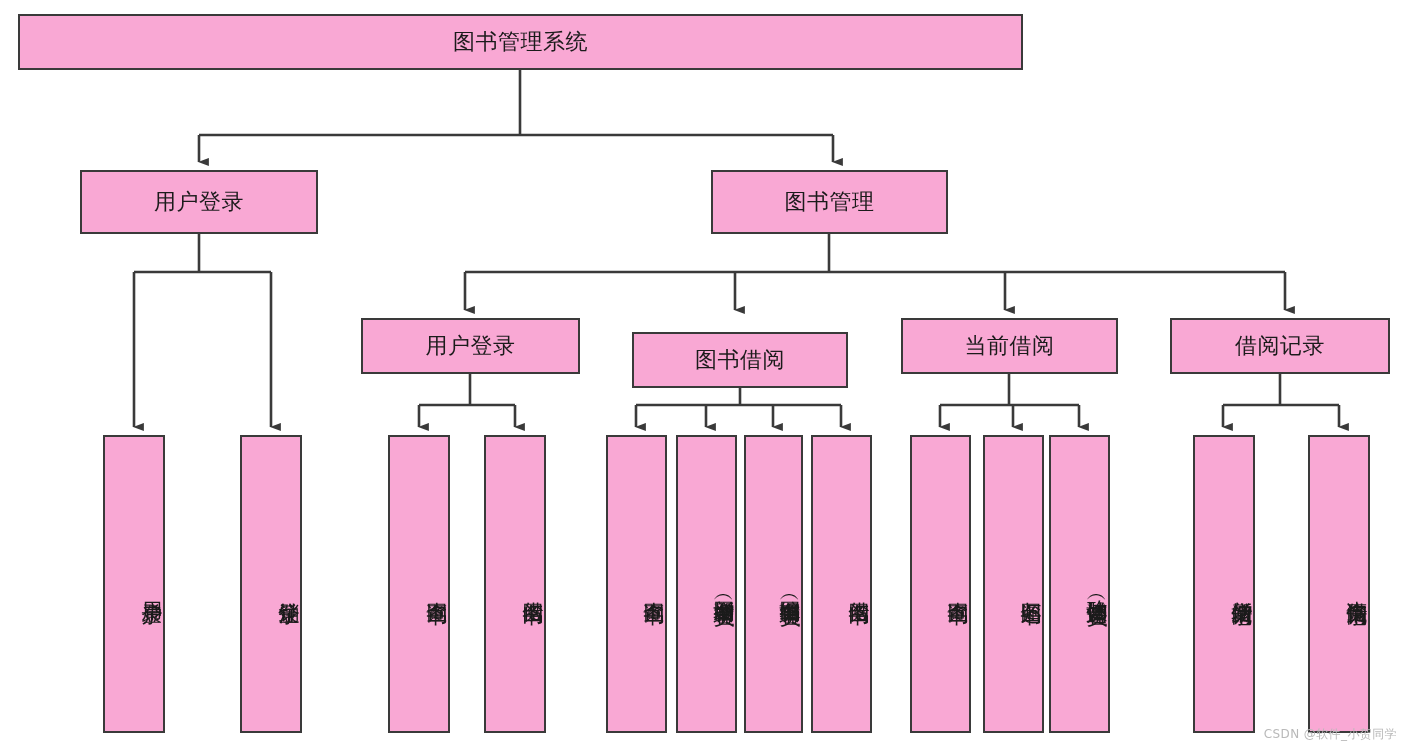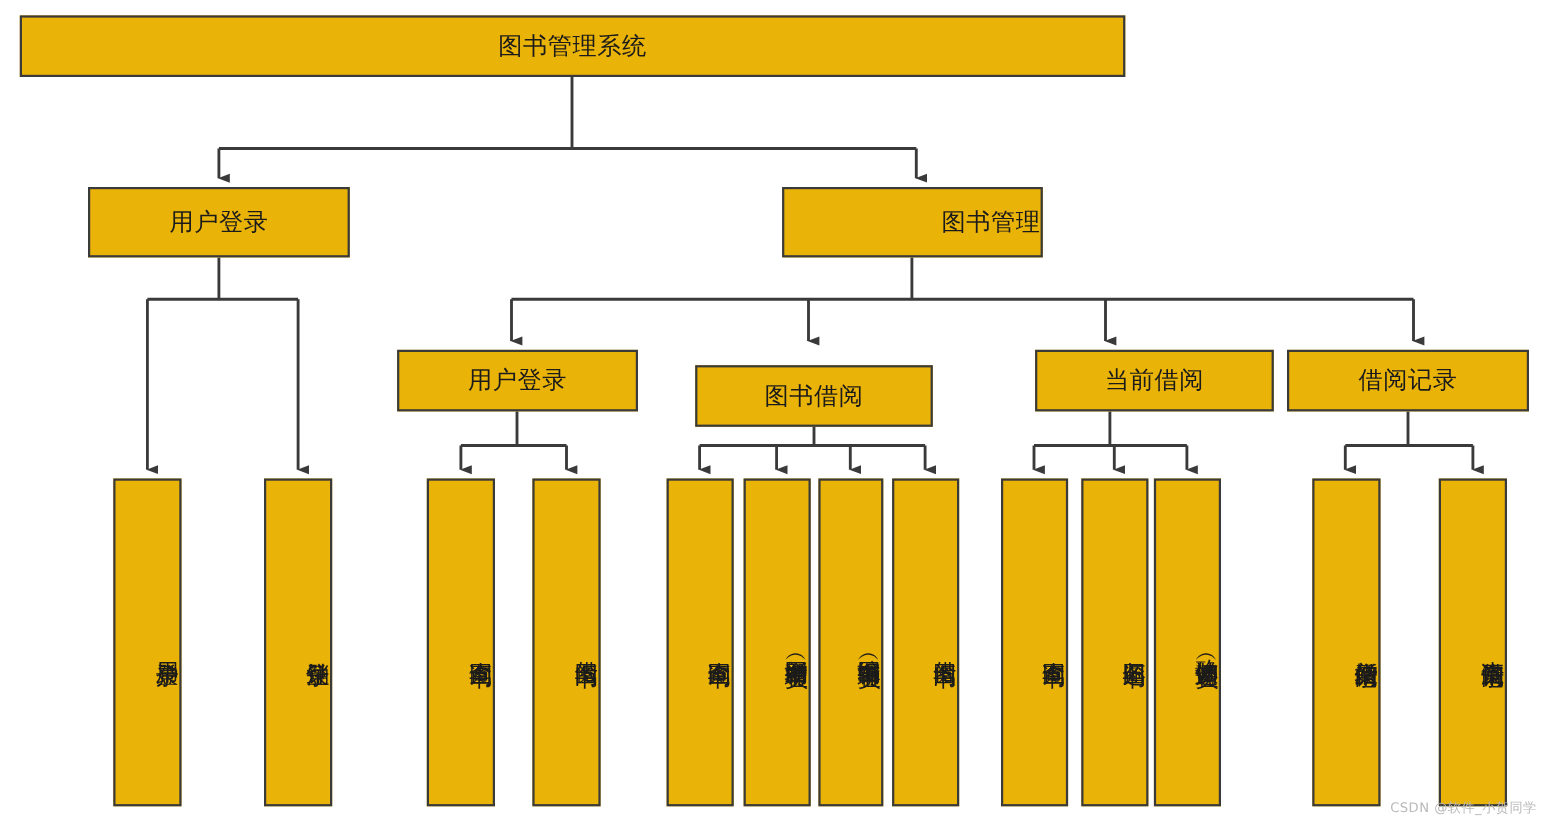--- a/index.html
+++ b/index.html
@@ -20,21 +20,21 @@
   #wires {
     position: absolute;
     left: 0;
     top: 0;
     width: 1405px;
     height: 747px;
   }
   .node {
     position: absolute;
     box-sizing: border-box;
-    background: #eab308;
+    background: #f9a8d4;
     border: 2.5px solid #3a3a3a;
     display: flex;
     align-items: center;
     justify-content: center;
     color: #1b1b1b;
   }
   .node.horiz {
     font-size: 22px;
     letter-spacing: 0.5px;
   }
@@ -122,31 +122,31 @@
     </g>
   </svg>
 
   <div class="node horiz" style="left:18px; top:14px; width:1005px; height:56px;">
     <span class="label">图书管理系统</span>
   </div>
 
   <div class="node horiz" style="left:80px; top:170px; width:238px; height:64px;">
     <span class="label">用户登录</span>
   </div>
-  <div class="node horiz" style="left:711px; top:170px; width:237px; height:64px;justify-content:flex-end;">
+  <div class="node horiz" style="left:711px; top:170px; width:237px; height:64px;">
     <span class="label">图书管理</span>
   </div>
 
   <div class="node horiz" style="left:361px; top:318px; width:219px; height:56px;">
     <span class="label">用户登录</span>
   </div>
   <div class="node horiz" style="left:632px; top:332px; width:216px; height:56px;">
     <span class="label">图书借阅</span>
   </div>
-  <div class="node horiz" style="left:901px; top:318px; width:217px; height:56px;margin-left:40px;">
+  <div class="node horiz" style="left:901px; top:318px; width:217px; height:56px;">
     <span class="label">当前借阅</span>
   </div>
   <div class="node horiz" style="left:1170px; top:318px; width:220px; height:56px;">
     <span class="label">借阅记录</span>
   </div>
 
   <div class="node vert" style="left:103px; top:435px; width:62px; height:298px;">
     <span class="label">用户登录</span>
   </div>
   <div class="node vert" style="left:240px; top:435px; width:62px; height:298px;">

